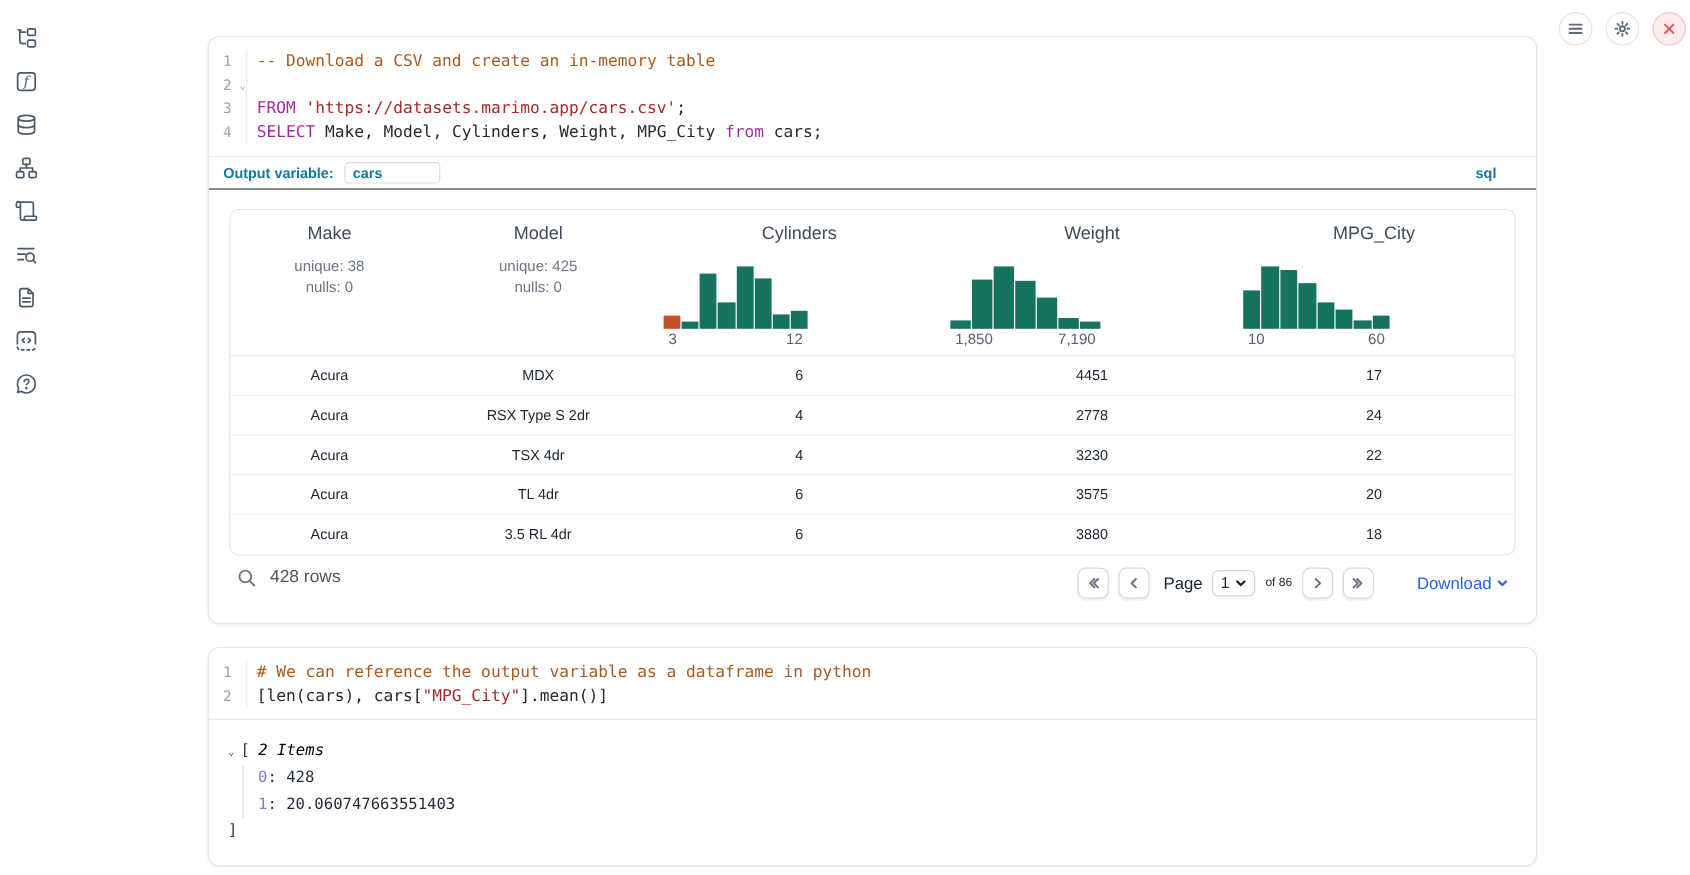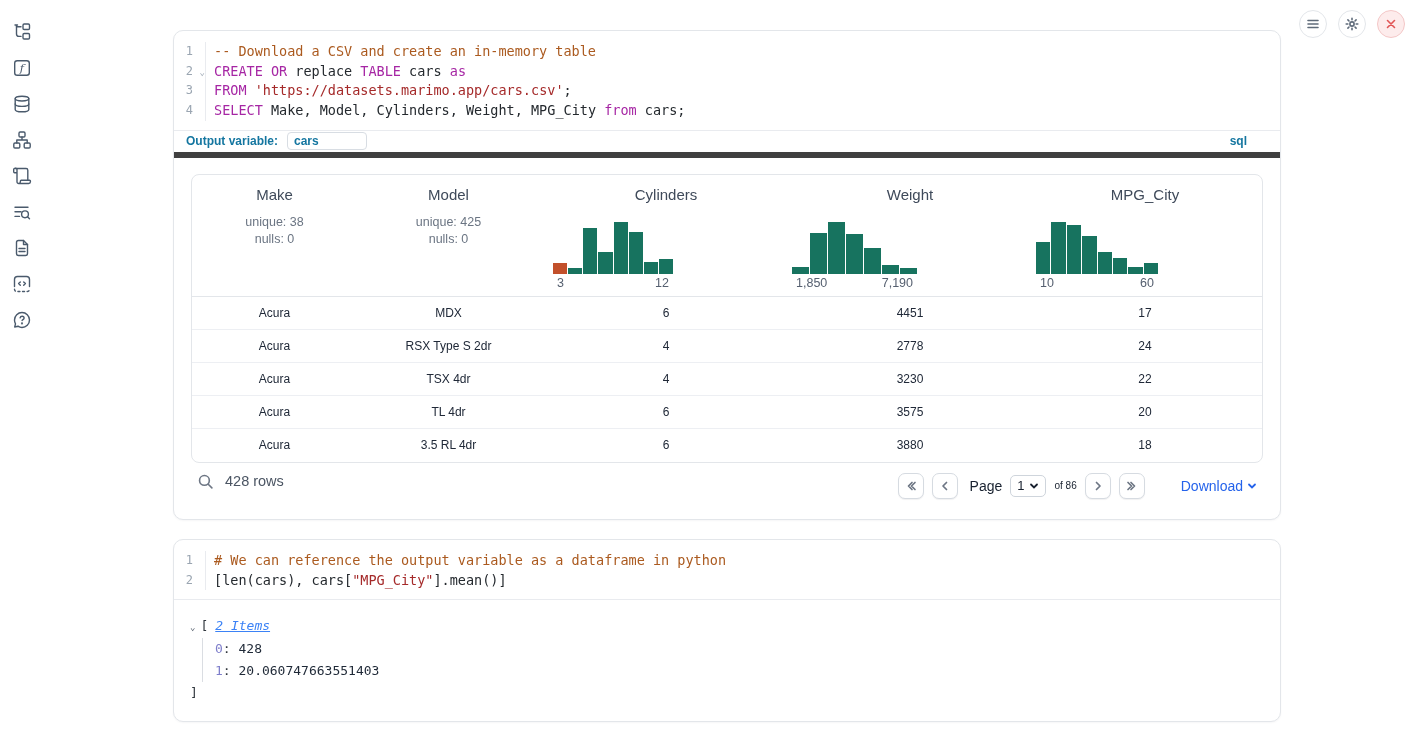--- a/index.html
+++ b/index.html
@@ -37,21 +37,21 @@
   .gutter { flex:0 0 32px; width:32px; text-align:right; padding-right:12px;
     color:#9aa5b1; font-size:12px; border-right:1px solid #e9ebef; position:relative;
     font-family:"DejaVu Sans Mono", monospace; }
   .fold { position:absolute; right:0px; top:1px; font-size:9px; color:#9aa5b1; cursor:pointer; }
   .code-text { padding-left:8px; white-space:pre; color:#24292e; }
   .tok-kw  { color:var(--kw); }
   .tok-str { color:var(--str); }
   .tok-com { color:var(--com); }
 
   
-  .outvar-row { border-top:1px solid #e9ebef; border-bottom:6px solid #404040;
+  .outvar-row { border-top:1px solid #e9ebef; border-bottom:1px solid #404040;
     display:flex; align-items:center; height:28px; padding:0 12px; }
   .outvar-label { font-size:12px; font-weight:bold; color:var(--accent); }
   .outvar-input { margin-left:9px; width:80px; height:18px; border:1px solid #d8dde3;
     border-radius:4px; font-size:12px; font-weight:bold; color:var(--accent);
     padding:0 6px; outline:none; font-family:"Liberation Sans", sans-serif; }
   .lang-badge { margin-left:auto; margin-right:21px; font-size:12px; font-weight:bold;
     color:var(--accent); }
 
   
   .cell-output { padding:16px 17px 14px 17px; }
@@ -92,21 +92,21 @@
   .download-link { margin-left:16px; display:inline-flex; align-items:center; gap:4px;
     color:var(--link); font-size:14px; cursor:pointer;padding-left:12px; }
   .download-link svg { width:10px; height:10px; stroke:var(--link); fill:none; stroke-width:1.8; stroke-linecap:round; }
 
   
   .divider { border-top:1px solid #e9ebef; }
   .tree-out { padding:15px 16px 17px 16px; font-family:"DejaVu Sans Mono", monospace;
     font-size:13px; color:#30363d; }
   .tree-line { line-height:22px; }
   .tree-chevron { font-size:9px; color:#4b5563; margin-right:5px; cursor:pointer; }
-  .tree-items-label { font-style:italic; color:#3b82f6; padding-left:7px;text-decoration:underline; }
+  .tree-items-label { font-style:italic; color:#000000; padding-left:7px; }
   .tree-children { margin-left:12px; border-left:1px solid #dadde2; padding-left:12px; }
   .tree-key { color:var(--tkey); }
   .tree-val { color:#1f2937; }
 </style>
 </head>
 <body>
 
 <div class="sidebar">
   <div class="side-btn">
     <svg viewBox="0 0 20 20">
@@ -195,21 +195,20 @@
 <div class="main">
 
   <div class="cell" id="cell1">
     <div class="code-area" id="code1">
         <div class="code-line">
           <span class="gutter">1</span>
           <span class="code-text"><span class="tok-com">-- Download a CSV and create an in-memory table</span></span>
         </div>
         <div class="code-line">
           <span class="gutter">2<span class="fold">⌄</span></span>
-          <span class="code-text"><span class="tok-kw">CREATE</span><span> </span><span class="tok-kw">OR</span><span> replace </span><span class="tok-kw">TABLE</span><span> cars </span><span class="tok-kw">as</span></span>
         </div>
         <div class="code-line">
           <span class="gutter">3</span>
           <span class="code-text"><span class="tok-kw">FROM</span><span> </span><span class="tok-str">'https://datasets.marimo.app/cars.csv'</span><span>;</span></span>
         </div>
         <div class="code-line">
           <span class="gutter">4</span>
           <span class="code-text"><span class="tok-kw">SELECT</span><span> Make, Model, Cylinders, Weight, MPG_City </span><span class="tok-kw">from</span><span> cars;</span></span>
         </div>
       </div>

